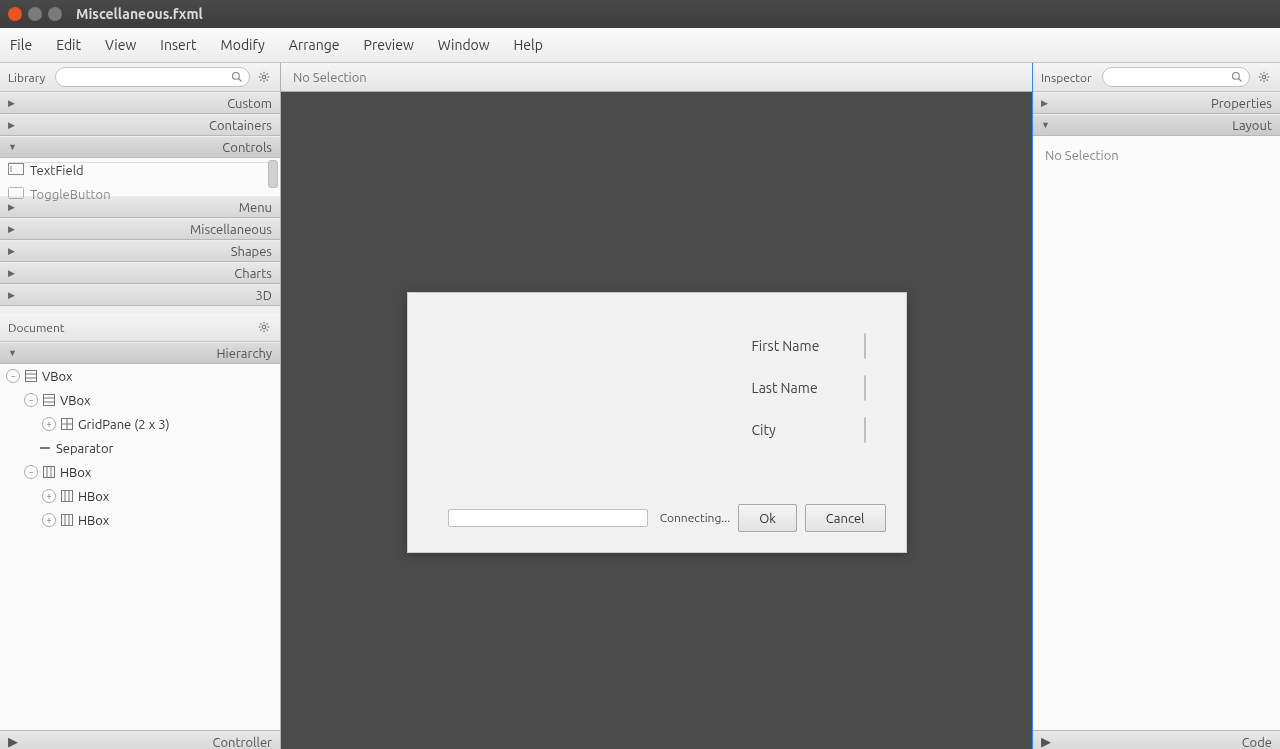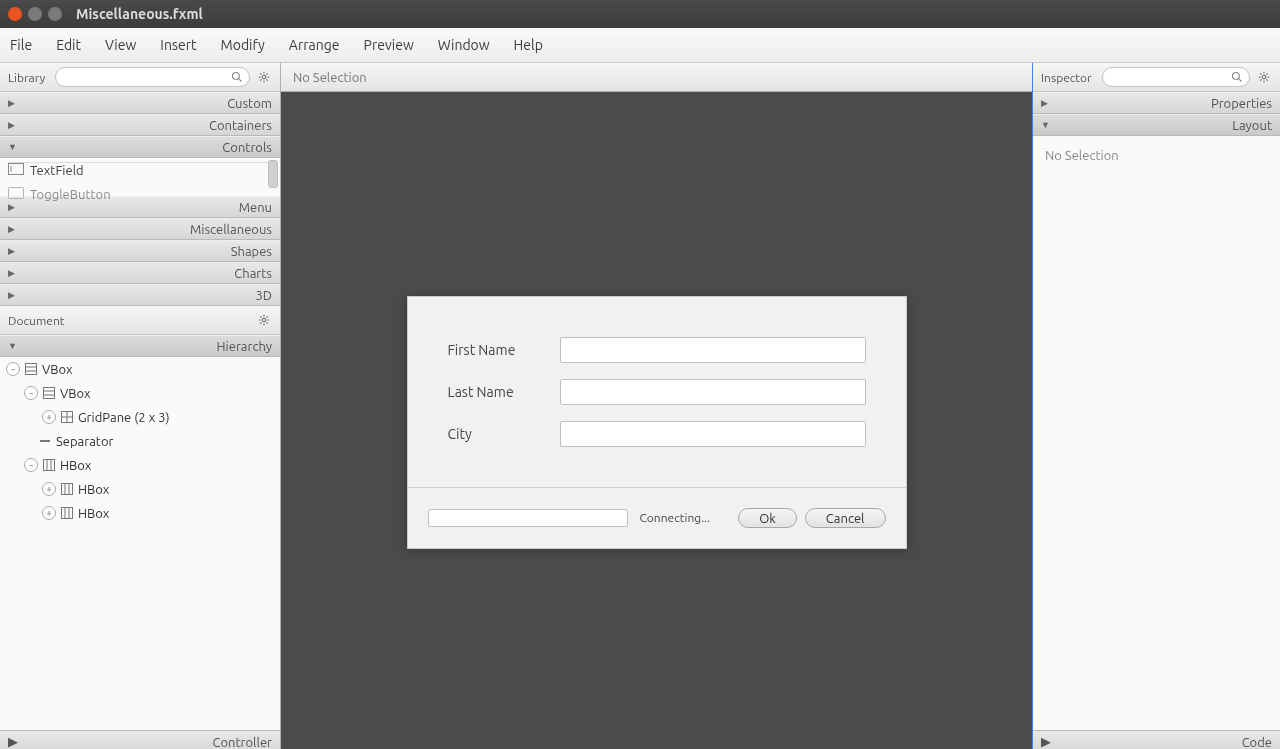--- a/index.html
+++ b/index.html
@@ -37,31 +37,31 @@
     .scrollthumb { position: absolute; right: 2px; top: 2px; width: 10px; height: 28px; background: #d0d0d0; border: 1px solid #bcbcbc; border-radius: 3px; }
 
     .doc-area { flex: 1; overflow: hidden; background: #fafafa; }
     .tree-row { height: 24px; display: flex; align-items: center; padding-left: 6px; gap: 4px; color: #333; font-size: 13px; }
     .tree-toggle { width: 14px; height: 14px; border: 1px solid #aaa; border-radius: 50%; display: flex; align-items: center; justify-content: center; font-size: 9px; color: #666; background: #fff; }
     .tree-icon { width: 14px; height: 14px; display: inline-flex; align-items: center; justify-content: center; }
 
     .center-header { height: 29px; background: linear-gradient(to bottom, #f5f5f5, #e5e5e5); border-bottom: 1px solid #b0b0b0; display: flex; align-items: center; padding: 0 12px; color: #777; font-size: 13px; }
     .canvas { flex: 1; display: flex; align-items: center; justify-content: center; background: #4b4b4b; background-image: radial-gradient(rgba(0,0,0,0.12) 0.5px, transparent 0.5px); background-size: 4px 4px; }
 
-    .dialog { width: 500px; background: #f1f1f1; box-shadow: 0 2px 10px rgba(0,0,0,0.25); display: flex; flex-direction: column; border: 1px solid #ccc; }
+    .dialog { width: 500px; background: #f1f1f1; box-shadow: 0 2px 10px rgba(0,0,0,0.25); display: flex; flex-direction: column; border: 1px solid #ccc; align-items: flex-end; }
     .dialog-body { padding: 40px 40px 40px 40px; background: #f1f1f1; }
     .form-row { display: flex; align-items: center; margin-bottom: 16px; }
     .form-row:last-child { margin-bottom: 0; }
     .form-label { width: 112px; color: #444; font-size: 14px; }
     .form-input { flex: 1; height: 26px; background: #fff; border: 1px solid #bfbfbf; border-radius: 2px; }
     .dialog-sep { height: 1px; background: #d0d0d0; }
     .dialog-footer { padding: 20px 20px; display: flex; align-items: center; gap: 8px; background: #f1f1f1; }
     .progress { width: 200px; height: 18px; background: #fff; border: 1px solid #bfbfbf; border-radius: 2px; }
     .status-text { color: #444; font-size: 12px; margin-right: auto; margin-left: 4px; }
-    .btn { height: 20px; padding: 0 20px; background: linear-gradient(to bottom, #f5f5f5, #e2e2e2); border: 1px solid #a8a8a8; border-radius: 12px; color: #333; font-size: 13px; display: flex; align-items: center; justify-content: center; }
+    .btn { height: 28px; padding: 0 20px; background: linear-gradient(to bottom, #f5f5f5, #e2e2e2); border: 1px solid #a8a8a8; border-radius: 2px; color: #333; font-size: 13px; display: flex; align-items: center; justify-content: center; }
 
     .right .content-area { flex: 1; background: #fafafa; padding: 12px; color: #888; font-size: 13px; }
     .bottom-code { height: 22px; background: linear-gradient(to bottom, #e8e8e8, #d6d6d6); border-top: 1px solid #b8b8b8; display: flex; align-items: center; justify-content: space-between; padding: 0 8px; color: #555; font-size: 13px; }
 
     svg { display: block; }
   </style>
 </head>
 <body>
 
 <div class="titlebar">
@@ -148,21 +148,21 @@
     </div>
     <div class="accordion-item">
       <span class="arrow">▶</span>
       <span>Charts</span>
     </div>
     <div class="accordion-item">
       <span class="arrow">▶</span>
       <span>3D</span>
     </div>
 
-    <div class="panel-header" style="margin-top:0;">
+    <div class="panel-header" style="margin-top:7px;">
       <div class="ptitle">Document</div>
       <div style="flex:1"></div>
       <div class="gear-btn">
         <svg width="14" height="14" viewBox="0 0 16 16">
             <circle cx="8" cy="8" r="2" fill="none" stroke="#666" stroke-width="1.2"></circle>
             <path d="M8 2v2M8 12v2M2 8h2M12 8h2M3.8 3.8l1.4 1.4M10.8 10.8l1.4 1.4M3.8 12.2l1.4-1.4M10.8 5.2l1.4-1.4" stroke="#666" stroke-width="1.2"></path>
           </svg>
       </div>
     </div>
     <div class="accordion-item expanded">

